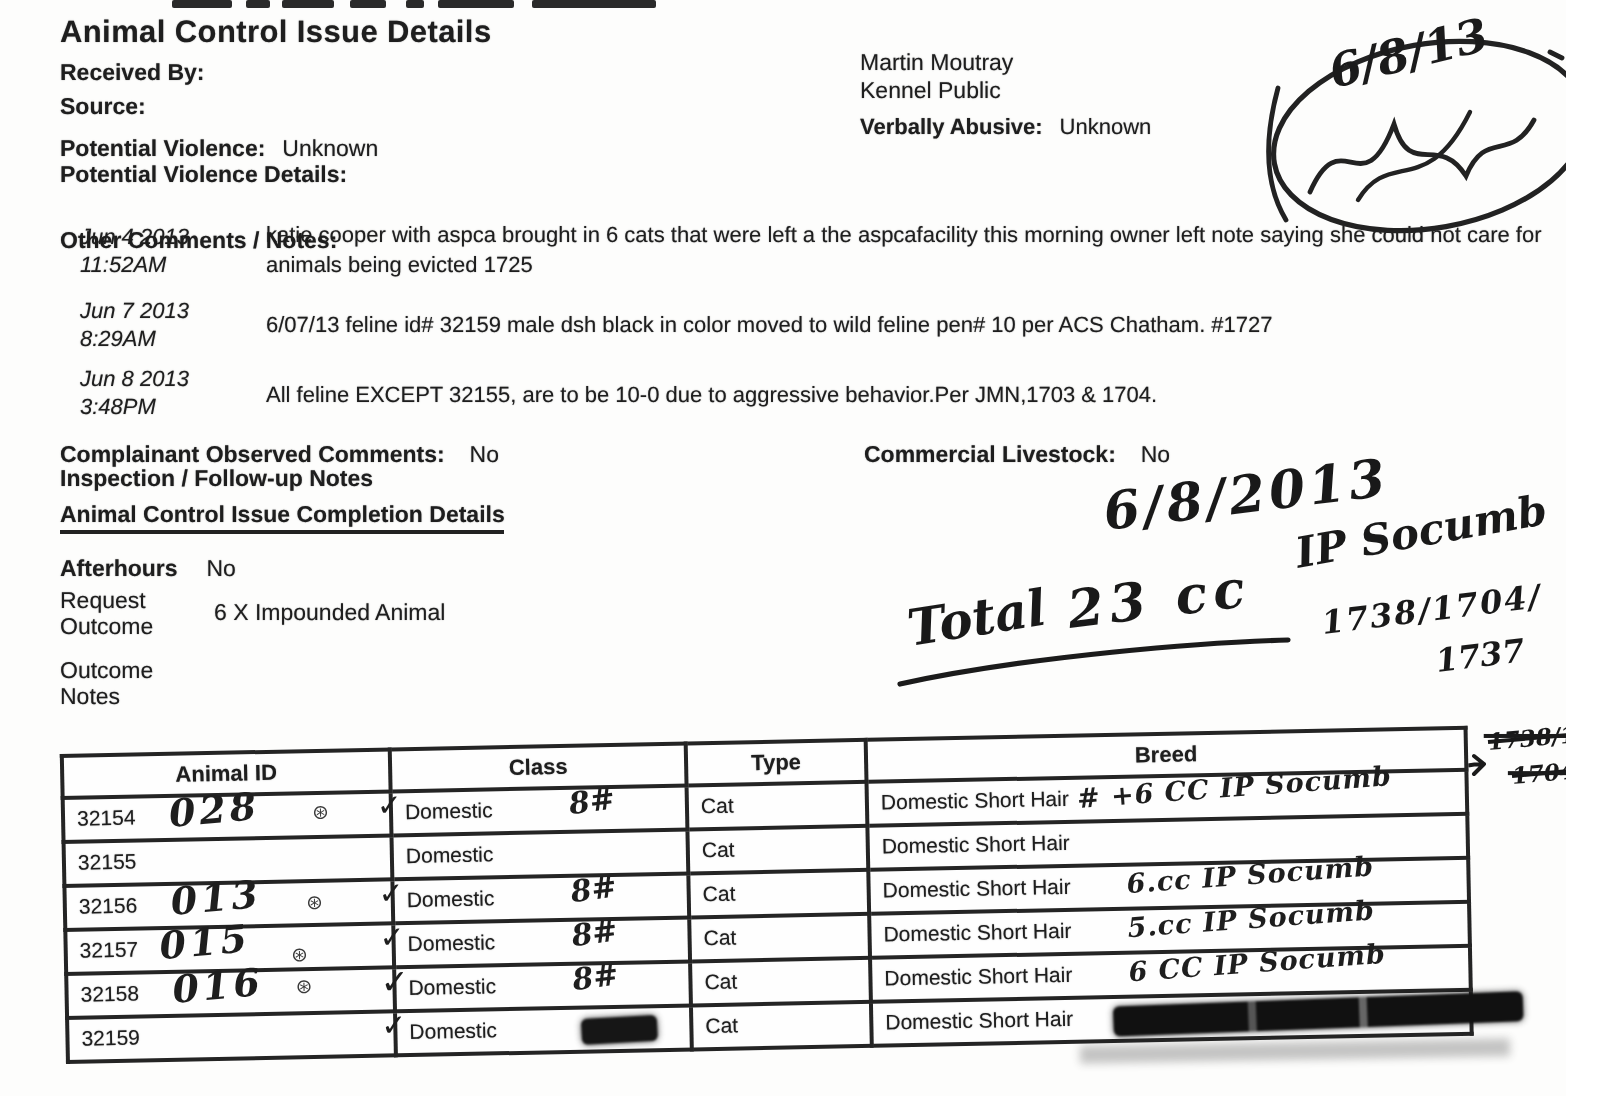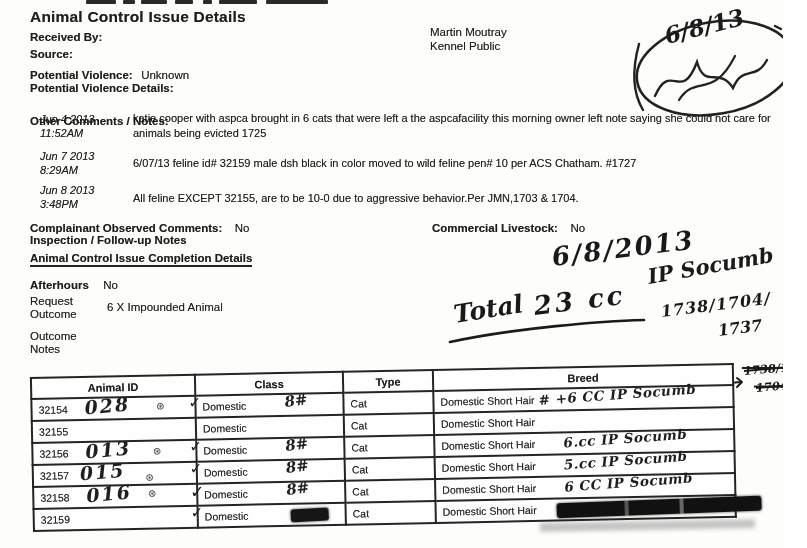--- a/index.html
+++ b/index.html
@@ -75,20 +75,24 @@
   <div class="abs lbl pr" style="left:30px;top:48px">Source:</div>
   <div class="abs" style="left:30px;top:65px">
     <span class="lbl pr">Potential Violence:</span>
     <span class="val pr" style="margin-left:4px">Unknown</span>
   </div>
   <div class="abs lbl pr" style="left:30px;top:82px">Potential Violence Details:</div>
   <div class="abs lbl pr" style="left:30px;top:115px">Other Comments / Notes:</div>
 
   <div class="abs val pr" style="left:430px;top:26px">Martin Moutray</div>
   <div class="abs val pr" style="left:430px;top:40px">Kennel Public</div>
+  <div class="abs" style="left:430px;top:54px">
+    <span class="lbl pr" style="font-size:11px">Verbally Abusive:</span>
+    <span class="val pr" style="font-size:11px;margin-left:4px">Unknown</span>
+  </div>
 
   <div>
     <div class="abs cmt-date pr" style="left:40px;top:112px">Jun 4 2013</div>
     <div class="abs cmt-date pr" style="left:40px;top:126px">11:52AM</div>
     <div class="abs cmt-text pr" style="left:133px;top:111px">katie cooper with aspca brought in 6 cats that were left a the aspcafacility this morning owner left note saying she could not care for animals being evicted 1725</div>
 
     <div class="abs cmt-date pr" style="left:40px;top:149px">Jun 7 2013</div>
     <div class="abs cmt-date pr" style="left:40px;top:163px">8:29AM</div>
     <div class="abs cmt-text pr" style="left:133px;top:156px">6/07/13 feline id# 32159 male dsh black in color moved to wild feline pen# 10 per ACS Chatham. #1727</div>
 

